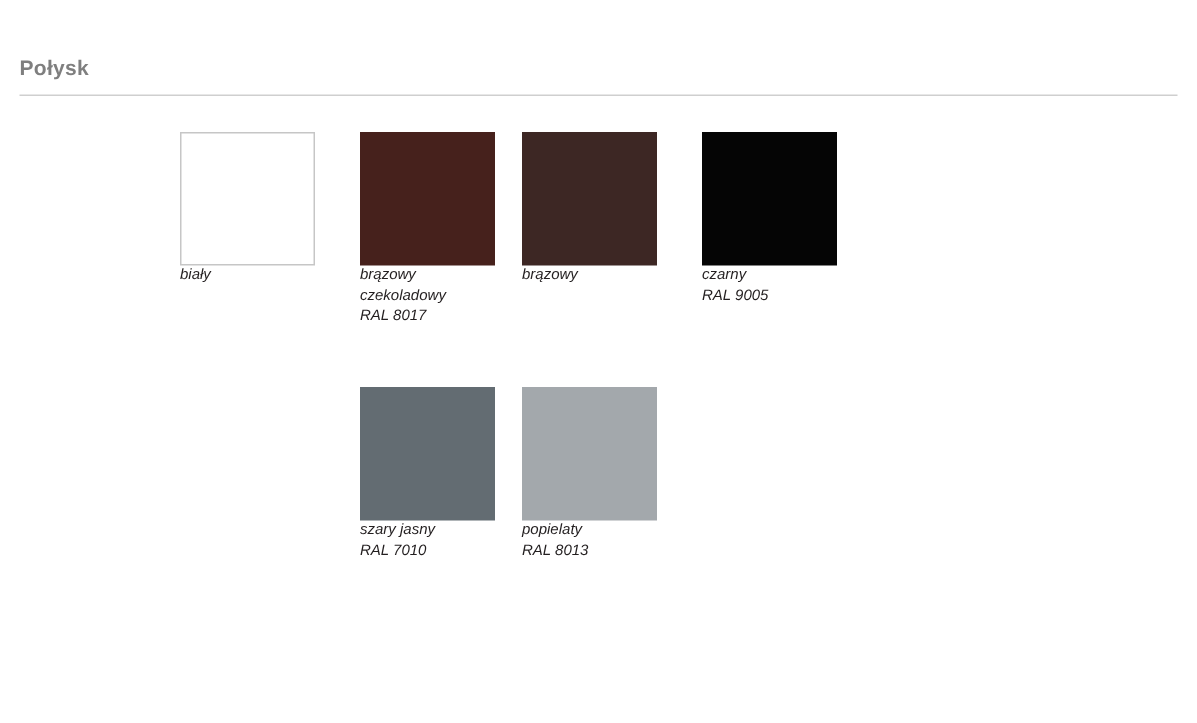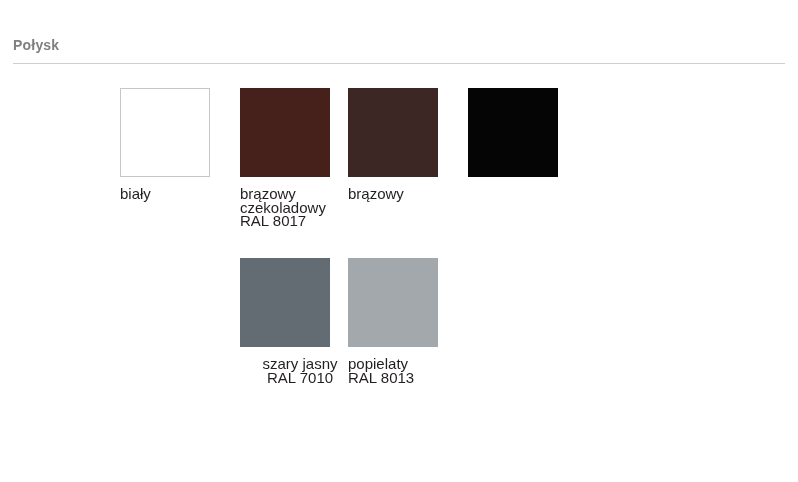--- a/index.html
+++ b/index.html
@@ -77,26 +77,26 @@
     width: 90px;
     height: 89px;
     box-sizing: border-box;
     display: block;
   }
   .swatch-chip.bordered {
     border: 1px solid #c6c6c6;
   }
 
   .swatch-label {
-    margin-top: 10px;
-    font-size: 15px;
+    font-size: 10px;
     line-height: 13.5px;
     color: #231f20;
     white-space: pre-line;
     font-family: "Liberation Sans", "DejaVu Sans", sans-serif;
+    font-style: italic;
   }
 </style>
 </head>
 <body>
 
 <div class="page">
 
   <div class="section-header">
     <h1 class="section-title">Połysk</h1>
     <div class="section-rule"></div>
@@ -118,27 +118,29 @@
 RAL 8017</div>
       </div>
 
       <div class="swatch-cell" style="left: 348px;">
         <span class="swatch-chip" style="background-color: rgb(61, 39, 36);"></span>
         <div class="swatch-label">brązowy</div>
       </div>
 
       <div class="swatch-cell" style="left: 468px;">
         <span class="swatch-chip" style="background-color: rgb(5, 5, 5);"></span>
+        <div class="swatch-label">czarny
+RAL 9005</div>
       </div>
 
     </div>
 
     <div class="swatch-row row-2">
 
-      <div class="swatch-cell" style="left: 240px; text-align: center;">
+      <div class="swatch-cell" style="left: 240px;">
         <span class="swatch-chip" style="background-color: rgb(99, 108, 114);"></span>
         <div class="swatch-label">szary jasny
 RAL 7010</div>
       </div>
 
       <div class="swatch-cell" style="left: 348px;">
         <span class="swatch-chip" style="background-color: rgb(163, 168, 172);"></span>
         <div class="swatch-label">popielaty
 RAL 8013</div>
       </div>

